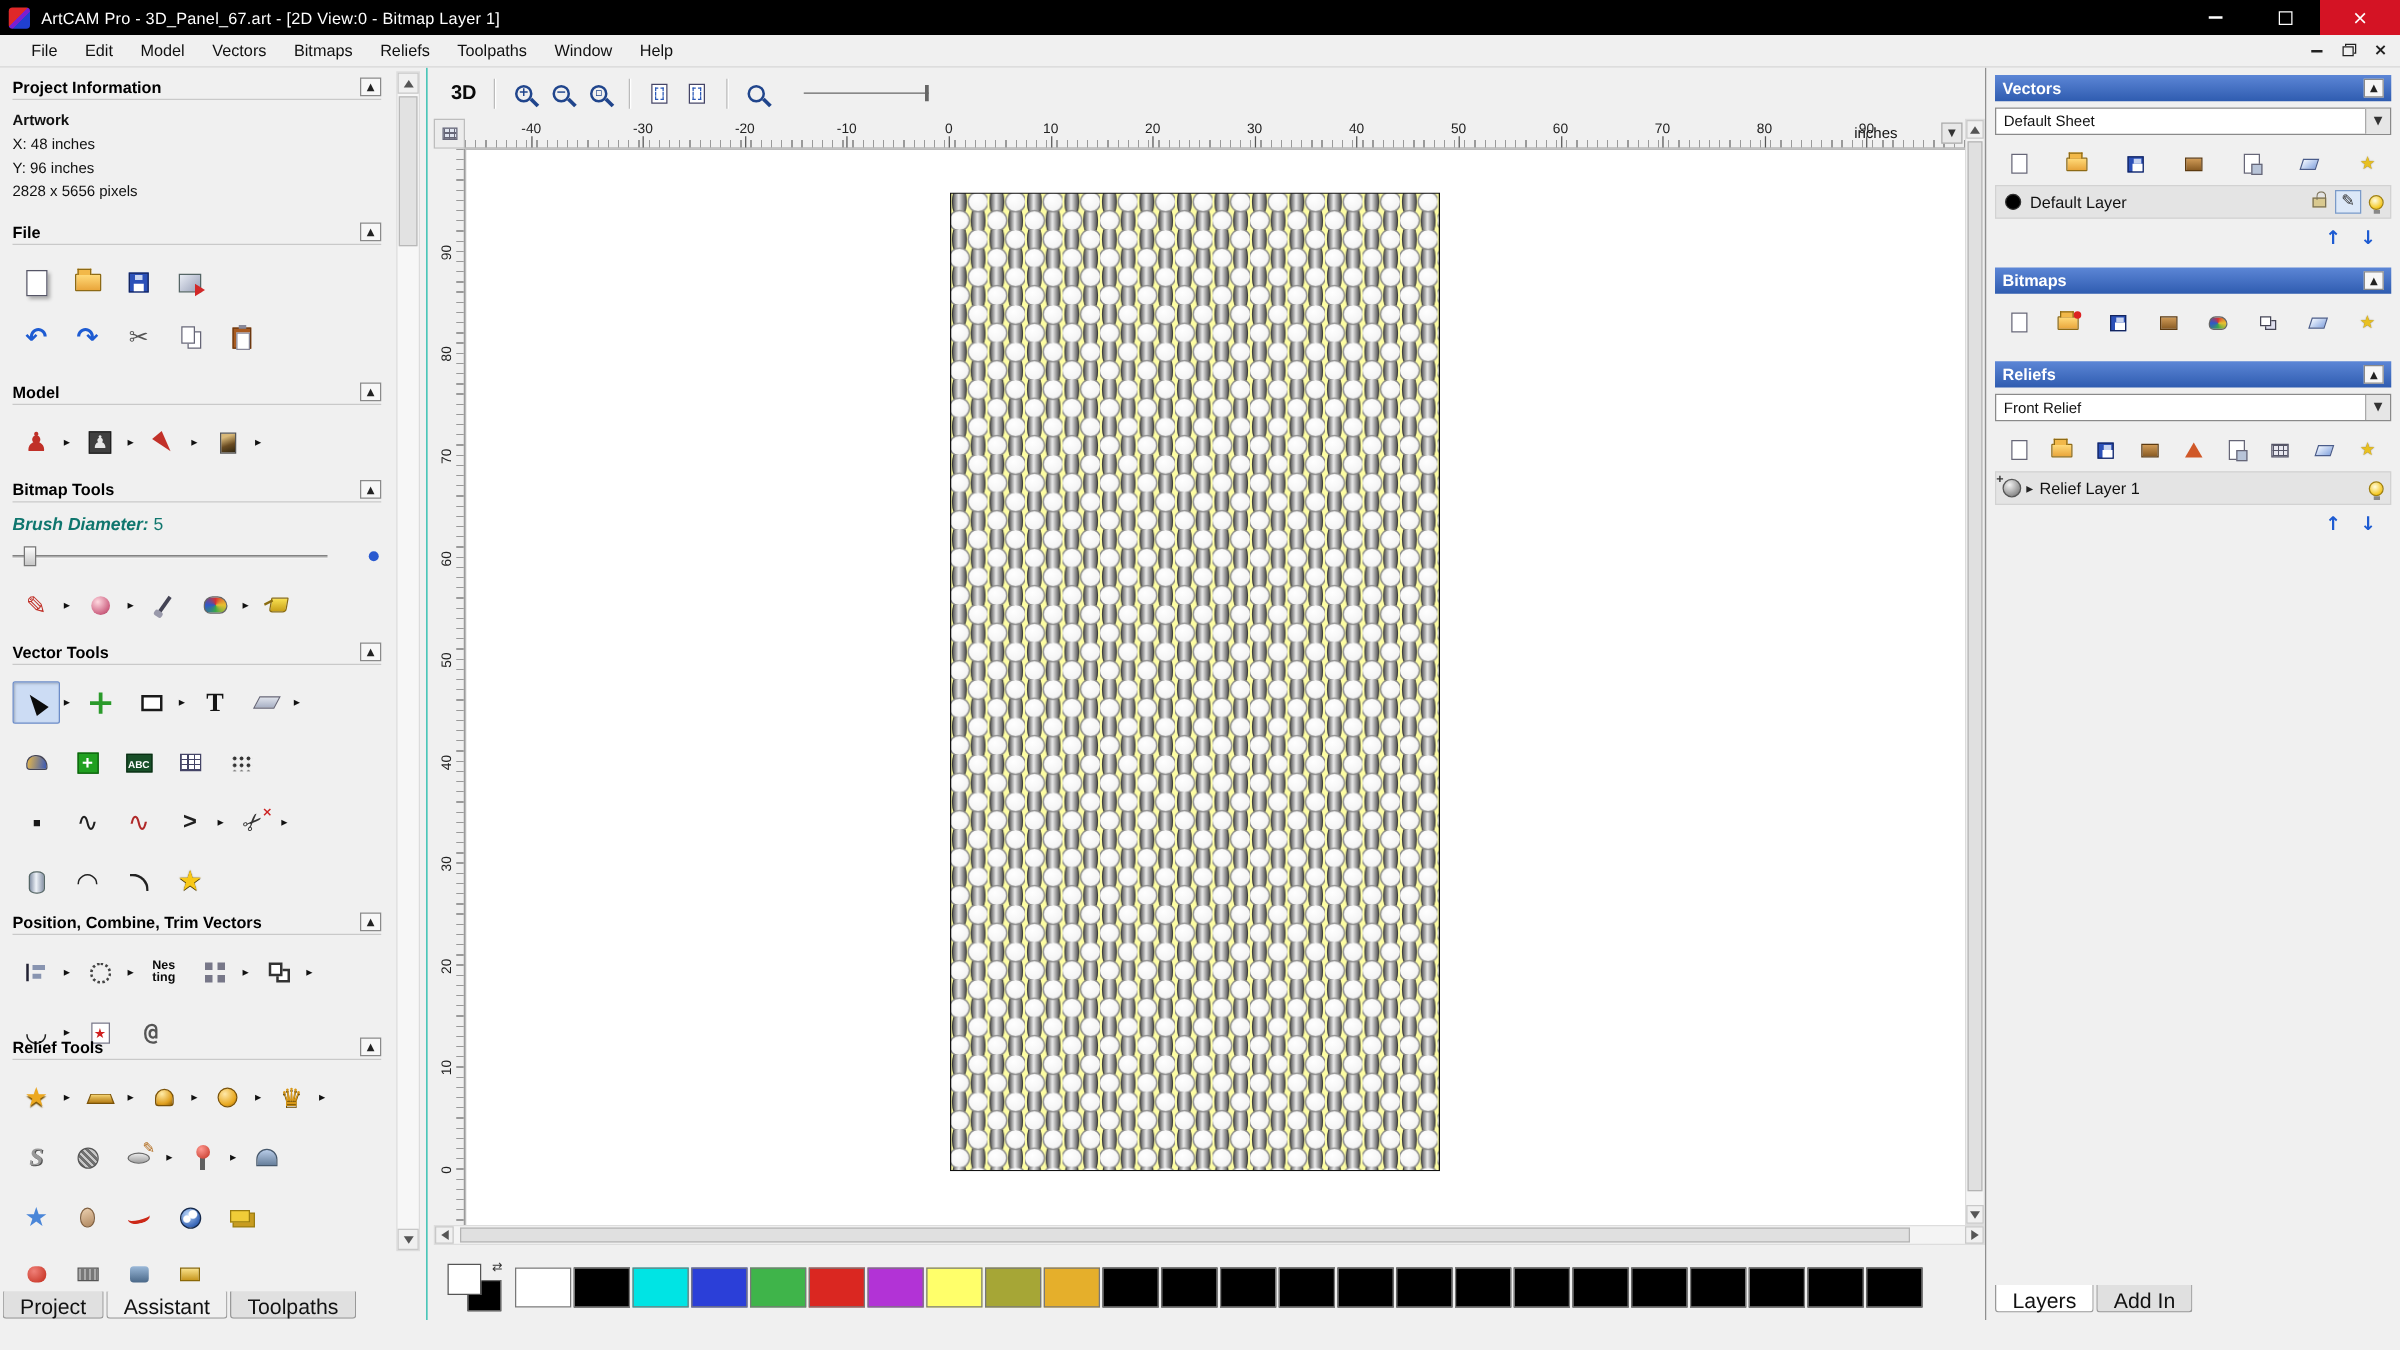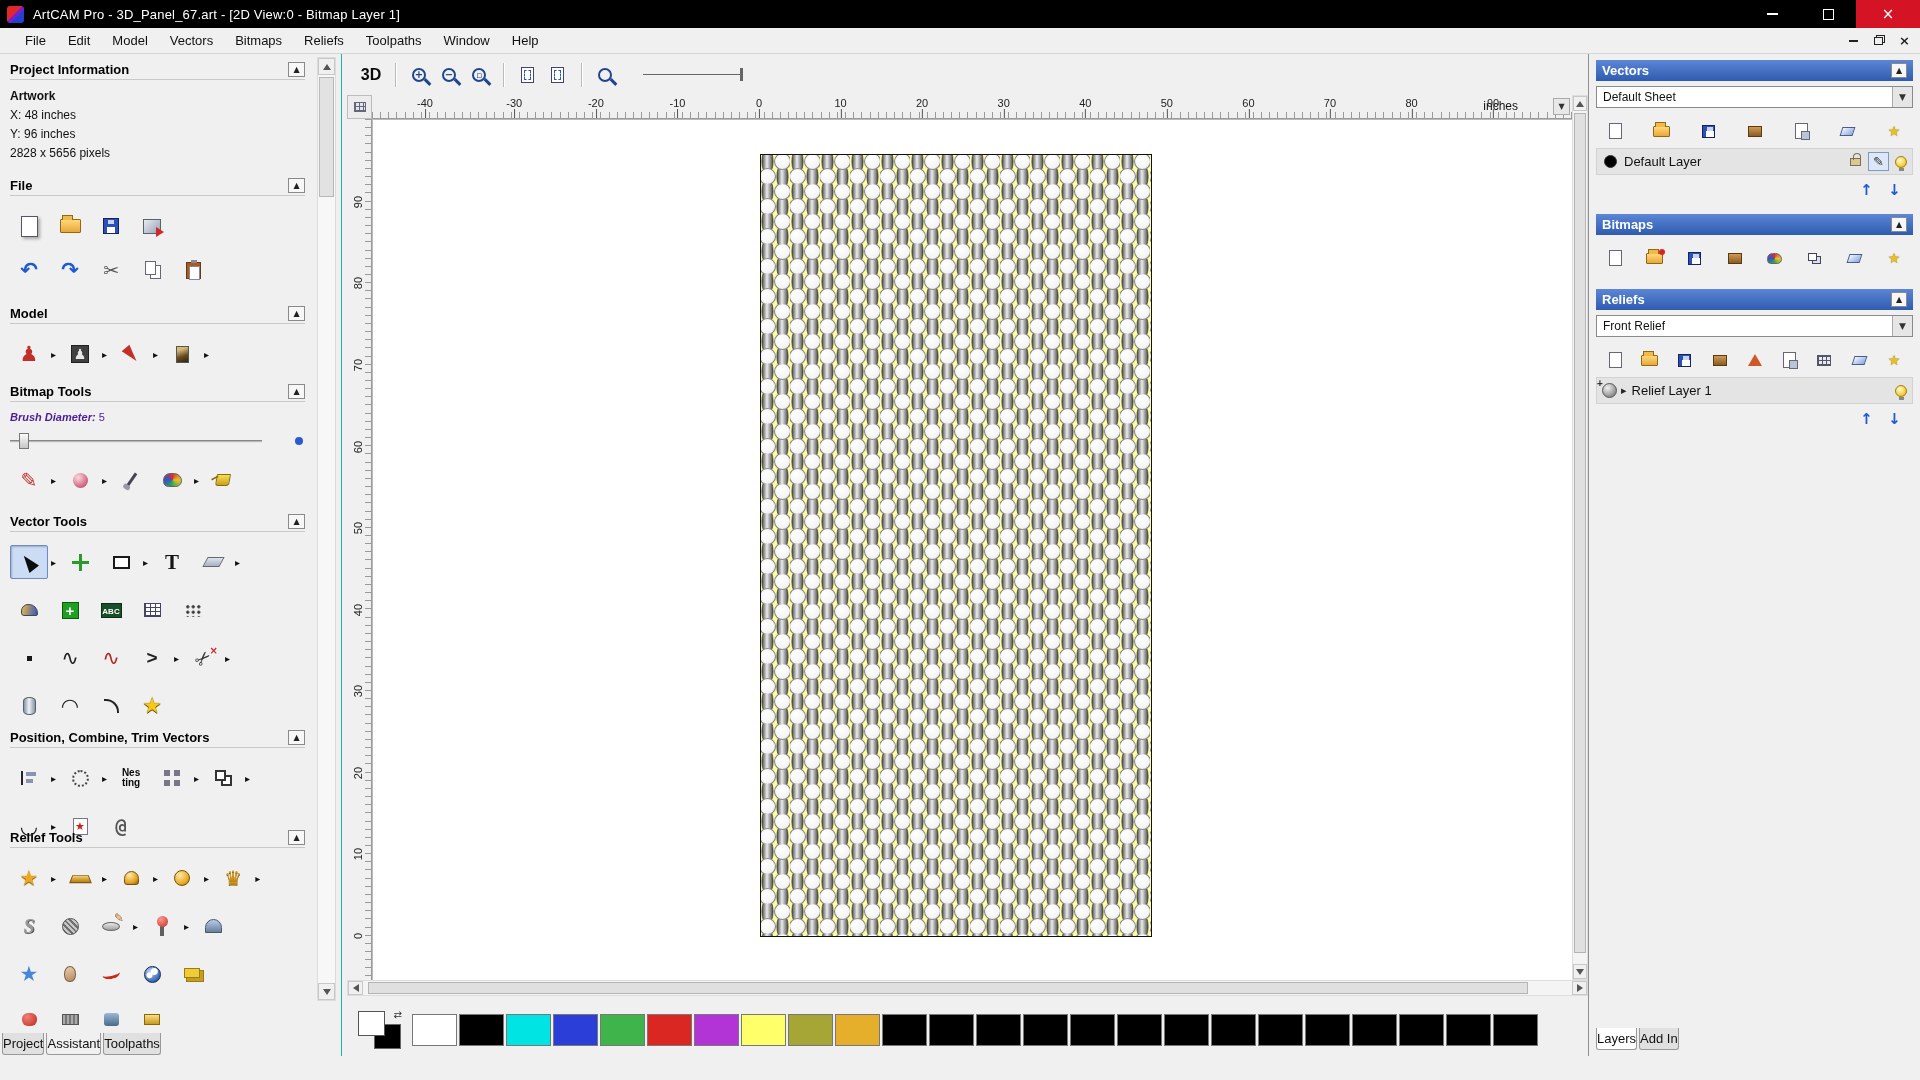--- a/index.html
+++ b/index.html
@@ -34,38 +34,38 @@
 .collapse-btn{margin-left:auto;width:17px;height:15px;border:1px solid #8a8a8a;background:#f7f7f7;display:flex;align-items:center;justify-content:center;font:8px "DejaVu Sans",sans-serif;color:#222}
 .pi-grid{display:flex;margin-top:7px;font-size:12px;line-height:19px;color:#111}
 .pi-col1{width:133px}
 .pi-col2{flex:1}
 .pi-head{font-weight:bold}
 .tools-row{display:flex;align-items:center;margin-top:12px;min-height:36px}
 .tools-row.cropped{height:26px;overflow:hidden;align-items:flex-start;margin-top:10px}
 .tool{width:38px;height:34px;display:flex;align-items:center;justify-content:center;position:relative;margin-right:3px}
 .tool.pressed{border:1px solid #6c8cc8;background:#ccdcf4;box-shadow:inset 1px 1px 2px rgba(0,0,0,.22);border-radius:2px}
 .dd{font:10px "DejaVu Sans",sans-serif;color:#111;margin-right:5px}
-.brush-row{margin-top:9px;font-size:11px;color:#4c1d95}
+.brush-row{margin-top:9px;font-size:14px;color:#0f766e}
 .brush-label{font-weight:bold;font-style:italic}
 .slider-row{display:flex;align-items:center;margin-top:9px;height:18px}
 .slider-track{width:252px;height:3px;background:linear-gradient(#6f6f6f,#fff);position:relative}
 .slider-handle{position:absolute;left:9px;top:-7px;width:10px;height:16px;background:linear-gradient(#fdfdfd,#c6c6c6);border:1px solid #777}
 .blue-dot{width:8px;height:8px;border-radius:50%;background:#2a5ad0;margin-left:auto;margin-right:2px}
 
 .lp-scroll{position:absolute;right:5px;top:3px;width:19px;height:944px;background:#f7f7f7;border:1px solid #dcdcdc}
 .sb-btn{position:absolute;left:0;width:17px;height:17px;background:#f0f0f0;border:1px solid #c8c8c8;display:flex;align-items:center;justify-content:center}
 .sb-up{top:0}.sb-down{bottom:0}
 .tri-up{width:0;height:0;border-left:4px solid transparent;border-right:4px solid transparent;border-bottom:6px solid #555}
 .tri-down{width:0;height:0;border-left:4px solid transparent;border-right:4px solid transparent;border-top:6px solid #555}
 .tri-left{width:0;height:0;border-top:4px solid transparent;border-bottom:4px solid transparent;border-right:6px solid #555}
 .tri-right{width:0;height:0;border-top:4px solid transparent;border-bottom:4px solid transparent;border-left:6px solid #555}
 .lp-thumb{position:absolute;left:1px;top:19px;width:15px;height:120px;background:#e2e2e2;border:1px solid #b8b8b8}
 
 .lp-tabs{position:absolute;left:2px;top:1033px;display:flex;z-index:6}
-.tab{height:22px;padding:3px 0;border:1px solid #999;border-top:none;background:#e0e0e0;font-size:13px;margin-right:2px;border-radius:0 0 3px 3px;color:#111}
+.tab{height:22px;padding:3px 13px;border:1px solid #999;border-top:none;background:#e0e0e0;font-size:17px;margin-right:2px;border-radius:0 0 3px 3px;color:#111}
 .tab.active{background:#f0f0f0;font-weight:normal}
 .rp-tabs .tab.active{background:#fff}
 
 
 .workspace{position:absolute;left:343px;top:54px;width:1245px;height:1002px;background:#f0f0f0}
 .view-toolbar{position:absolute;top:0;left:0;width:100%;height:41px;display:flex;align-items:center;padding-left:14px}
 .vt-btn{min-width:28px;height:30px;display:flex;align-items:center;justify-content:center;margin-right:2px}
 .btn-3d{font-weight:bold;font-size:16px;color:#0a0a0a}
 .vt-sep{width:2px;height:24px;border-left:1px solid #bbb;border-right:1px solid #fff;margin:0 8px}
 .mag{width:14px;height:14px;border:2px solid #20458c;border-radius:50%;position:relative}

